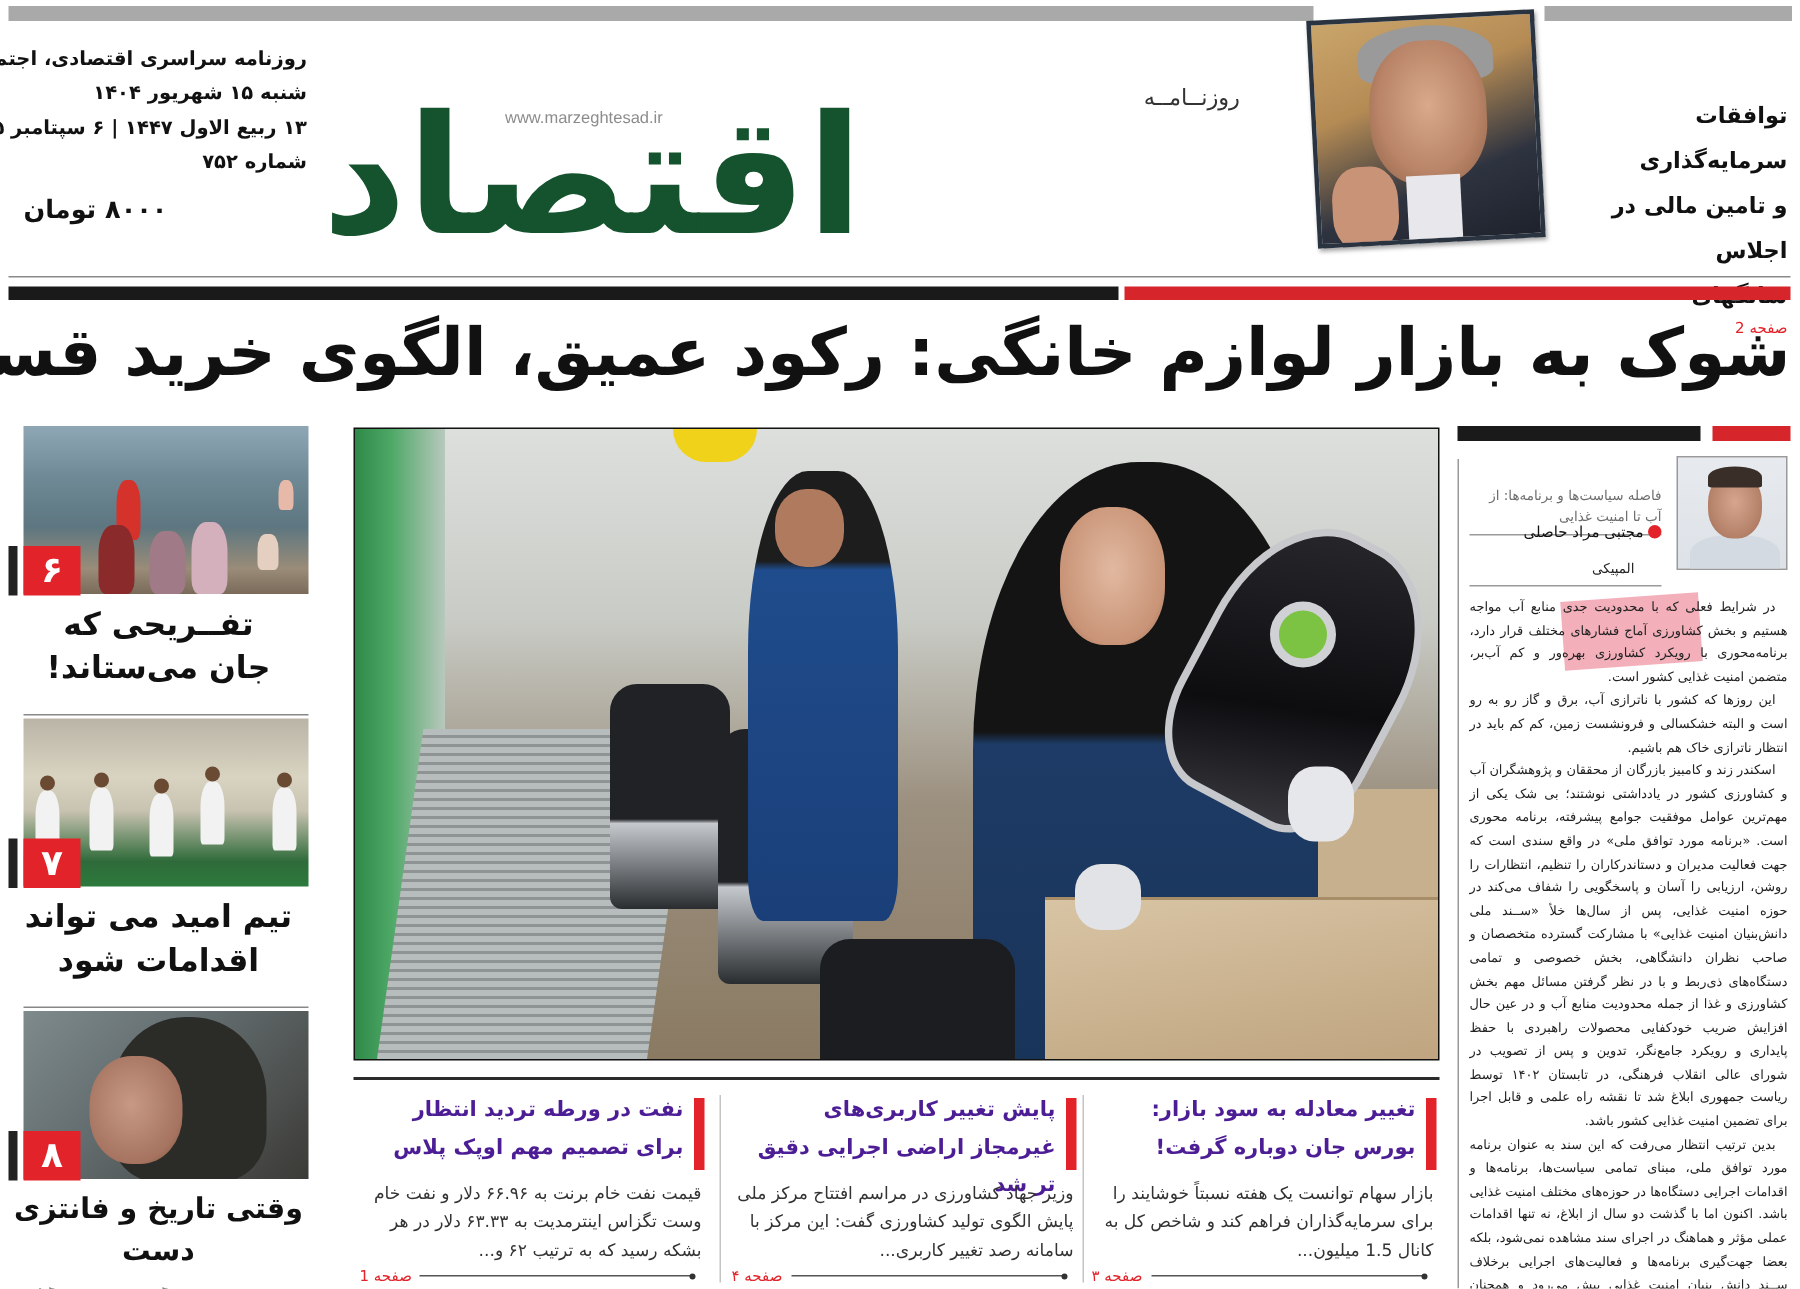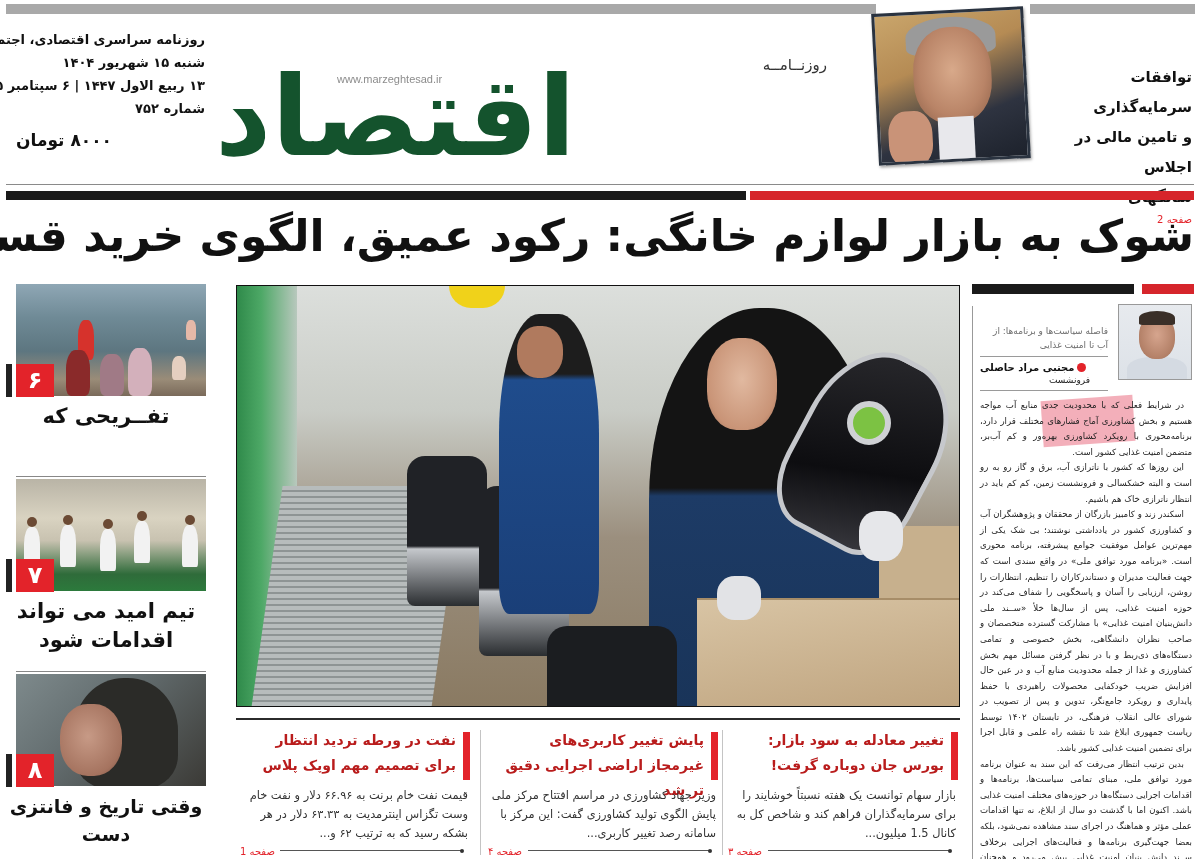--- a/index.html
+++ b/index.html
@@ -77,33 +77,33 @@
   .col-right { position: absolute; top: 284px; left: 972px; width: 222px; height: 575px; }
   .col-right .band-black { position: absolute; top: 0; left: 0; width: 162px; height: 10px; background: #1a1a1a; }
   .col-right .band-red { position: absolute; top: 0; left: 170px; width: 52px; height: 10px; background: #d6252b; }
   .col-right .vline { position: absolute; top: 22px; left: 0; width: 1px; height: 553px; background: #999; }
   .col-right .photo { position: absolute; top: 20px; right: 2px; width: 74px; height: 76px; border: 1px solid #999; overflow: hidden; background: linear-gradient(180deg, #e7eaee 0%, #dde2e8 100%); }
   .col-right .photo .face { position: absolute; left: 20px; top: 10px; width: 36px; height: 44px; border-radius: 45%; background: radial-gradient(ellipse at 50% 45%, #d6a58e 0%, #b38067 70%, #8a5e49 100%); }
   .col-right .photo .hair { position: absolute; left: 20px; top: 6px; width: 36px; height: 14px; border-radius: 50% 50% 10% 10%; background: #3a2f28; }
   .col-right .photo .body { position: absolute; left: 8px; top: 52px; width: 60px; height: 30px; border-radius: 40% 40% 0 0; background: #d4dae2; }
   .col-right .kicker { position: absolute; top: 40px; right: 86px; width: 128px; font-size: 9px; line-height: 14px; color: #6d6d6d; text-align: right; }
   .col-right .rule1 { position: absolute; top: 72px; right: 86px; width: 128px; height: 1px; background: #9a9a9a; }
-  .col-right .author { position: absolute; top: 76px; right: 86px; width: 128px; font-size: 10px; font-weight: bold; line-height: 15px; text-align: left; color: #111; }
+  .col-right .author { position: absolute; top: 64px; right: 86px; width: 128px; font-size: 10px; font-weight: normal; line-height: 15px; text-align: right; color: #111; }
   .col-right .author .dot { display: inline-block; width: 9px; height: 9px; border-radius: 50%; background: #e3232a; margin-left: 3px; vertical-align: -1px; }
   .col-right .role { position: absolute; top: 91px; right: 104px; font-size: 9px; color: #222; }
   .col-right .rule2 { position: absolute; top: 106px; right: 86px; width: 128px; height: 1px; background: #9a9a9a; }
   .col-right .body-text { position: absolute; top: 114px; left: 8px; width: 212px; font-size: 8.6px; line-height: 15.6px; color: #222; text-align: justify; }
   .col-right .body-text p { text-indent: 8px; }
   .col-right .stamp { position: absolute; top: 114px; left: 70px; width: 92px; height: 46px; background: rgba(233,110,130,.55); transform: rotate(-4deg); }
 
   
   .bottom-rule { position: absolute; top: 718px; left: 236px; width: 724px; height: 2px; background: #2b2b2b; }
   .teaser-b { position: absolute; top: 728px; width: 236px; height: 131px; }
   .teaser-b .redbar { position: absolute; top: 4px; right: 2px; width: 7px; height: 48px; background: #e3232a; }
-  .teaser-b .h { position: absolute; top: 0; right: 16px; width: 215px; font-size: 14px; font-weight: bold; line-height: 25px; text-align: right; color: #b91c1c; }
+  .teaser-b .h { position: absolute; top: 0; right: 16px; width: 215px; font-size: 14px; font-weight: bold; line-height: 25px; text-align: right; color: #4c1d95; }
   .teaser-b .p { position: absolute; top: 58px; right: 4px; width: 228px; font-size: 11.4px; line-height: 19px; text-align: right; color: #333; }
   .teaser-b .pg { position: absolute; bottom: 2px; left: 4px; font-size: 10px; color: #e3232a; }
   .teaser-b .pgline { position: absolute; bottom: 8px; left: 44px; width: 182px; height: 1px; background: #555; }
   .teaser-b .pgdot { position: absolute; bottom: 6px; right: 8px; width: 4px; height: 4px; border-radius: 50%; background: #333; }
   .teaser-b.tb1 { left: 724px; padding-left: 20px; }
   .teaser-b.tb2 { left: 484px; }
   .teaser-b.tb3 { left: 236px; }
   .vdiv { position: absolute; top: 730px; width: 1px; height: 125px; background: #c4c4c4; }
 </style>
 </head>
@@ -153,20 +153,21 @@
       <div class="p" style="left:50px;top:66px;width:24px;height:46px;background:#8a2a2a;"></div>
       <div class="p" style="left:84px;top:70px;width:24px;height:42px;background:#a07a86;"></div>
       <div class="p" style="left:112px;top:64px;width:24px;height:48px;background:#d3b0bb;"></div>
       <div class="p" style="left:156px;top:72px;width:14px;height:24px;background:#e5cfc0;"></div>
       <div class="p" style="left:170px;top:36px;width:10px;height:20px;background:#e6b9a8;"></div>
     </div>
     <div class="bar"></div>
     <div class="badge">۶</div>
     <div class="title">
       <div>تفــریحی که</div>
+      <div>جان می‌ستاند!</div>
     </div>
     <div class="sep"></div>
   </div>
 
   <div class="story-left">
     <div class="img img-football">
       <div class="pl" style="left:8px;top:48px;"></div>
         <div class="head" style="left:11px;top:38px;"></div>
       <div class="pl" style="left:44px;top:46px;"></div>
         <div class="head" style="left:47px;top:36px;"></div>
@@ -224,21 +225,21 @@
   <div class="band-red"></div>
   <div class="vline"></div>
   <div class="photo">
     <div class="body"></div>
     <div class="face"></div>
     <div class="hair"></div>
   </div>
   <div class="kicker">فاصله سیاست‌ها و برنامه‌ها: از آب تا امنیت غذایی</div>
   <div class="rule1"></div>
   <div class="author"><span class="dot"></span><span>مجتبی مراد حاصلی</span></div>
-  <div class="role">فرونشست</div>
+  <div class="role">المپیکی</div>
   <div class="rule2"></div>
   <div class="stamp"></div>
   <div class="body-text">
     <p>در شرایط فعلی که با محدودیت جدی منابع آب مواجه هستیم و بخش کشاورزی آماج فشارهای مختلف قرار دارد، برنامه‌محوری با رویکرد کشاورزی بهره‌ور و کم آب‌بر، متضمن امنیت غذایی کشور است.</p>
     <p>این روزها که کشور با ناترازی آب، برق و گاز رو به رو است و البته خشکسالی و فرونشست زمین، کم کم باید در انتظار ناترازی خاک هم باشیم.</p>
     <p>اسکندر زند و کامبیز بازرگان از محققان و پژوهشگران آب و کشاورزی کشور در یادداشتی نوشتند؛ بی شک یکی از مهم‌ترین عوامل موفقیت جوامع پیشرفته، برنامه محوری است. «برنامه مورد توافق ملی» در واقع سندی است که جهت فعالیت مدیران و دستاندرکاران را تنظیم، انتظارات را روشن، ارزیابی را آسان و پاسخگویی را شفاف می‌کند در حوزه امنیت غذایی، پس از سال‌ها خلأ «ســند ملی دانش‌بنیان امنیت غذایی» با مشارکت گسترده متخصصان و صاحب نظران دانشگاهی، بخش خصوصی و تمامی دستگاه‌های ذی‌ربط و با در نظر گرفتن مسائل مهم بخش کشاورزی و غذا از جمله محدودیت منابع آب و در عین حال افزایش ضریب خودکفایی محصولات راهبردی با حفظ پایداری و رویکرد جامع‌نگر، تدوین و پس از تصویب در شورای عالی انقلاب فرهنگی، در تابستان ۱۴۰۲ توسط ریاست جمهوری ابلاغ شد تا نقشه راه علمی و قابل اجرا برای تضمین امنیت غذایی کشور باشد.</p>
     <p>بدین ترتیب انتظار می‌رفت که این سند به عنوان برنامه مورد توافق ملی، مبنای تمامی سیاست‌ها، برنامه‌ها و اقدامات اجرایی دستگاه‌ها در حوزه‌های مختلف امنیت غذایی باشد. اکنون اما با گذشت دو سال از ابلاغ، نه تنها اقدامات عملی مؤثر و هماهنگ در اجرای سند مشاهده نمی‌شود، بلکه بعضا جهت‌گیری برنامه‌ها و فعالیت‌های اجرایی برخلاف ســند دانش بنیان امنیت غذایی پیش می‌رود و همچنان چالش‌های اساسی، امنیت غذایی کشور را تهدید می‌کند.</p>
 
   </div>
 </div>

